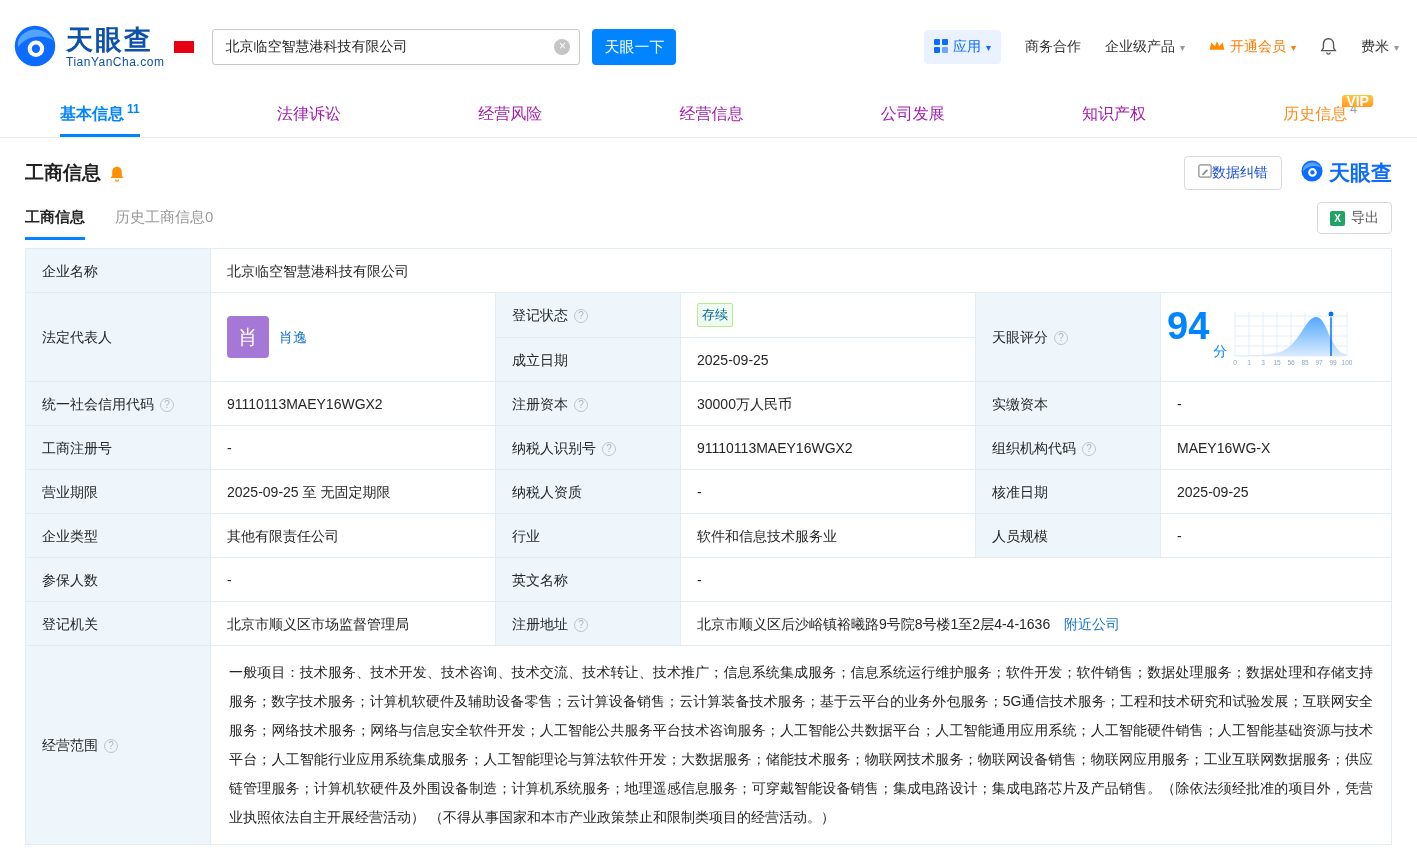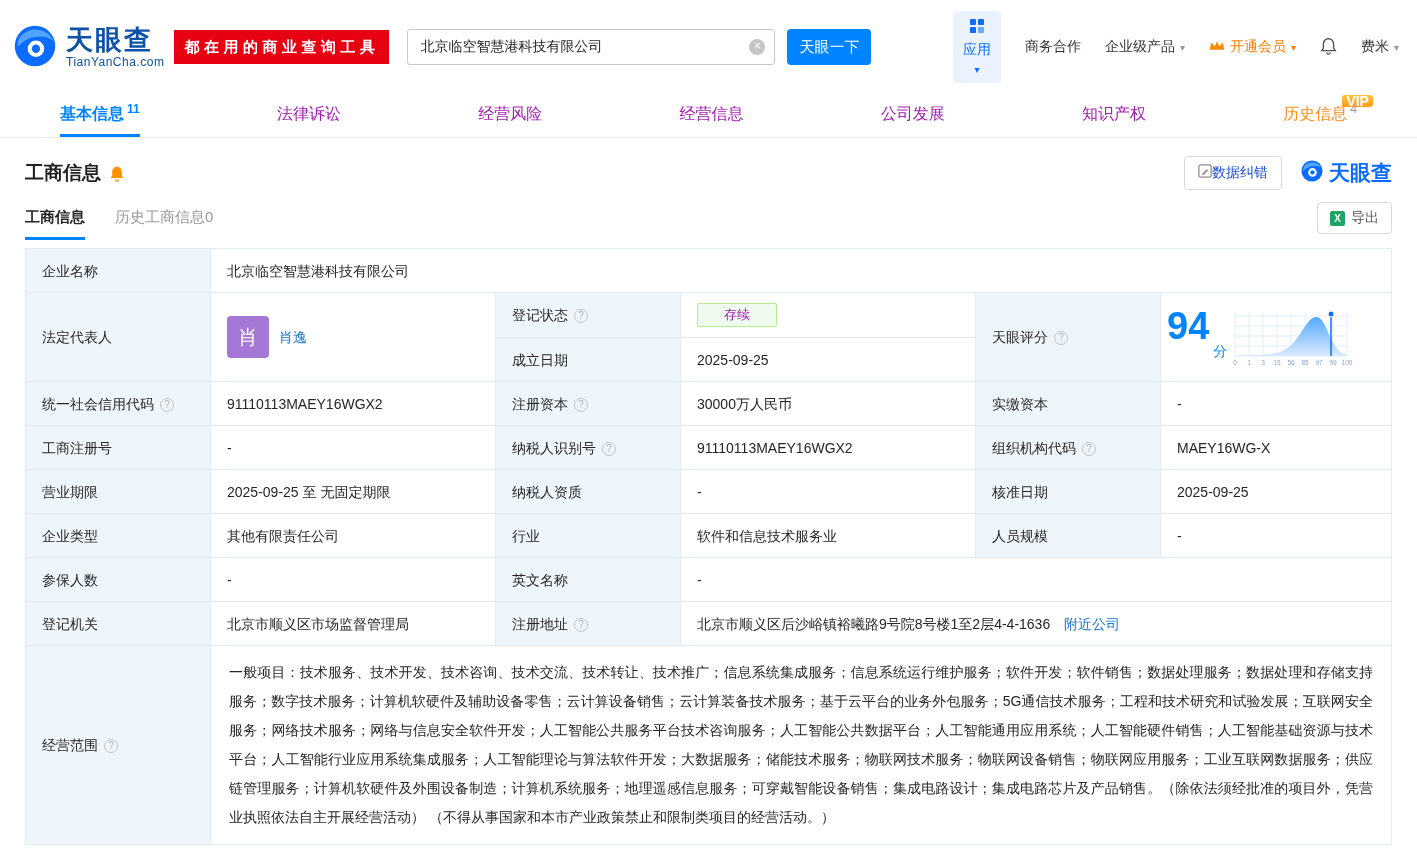--- a/index.html
+++ b/index.html
@@ -33,21 +33,21 @@
     font-family:"Liberation Sans","DejaVu Sans",sans-serif;
   }
   .clear-btn { position:absolute; right:10px; top:10px; width:16px; height:16px; border-radius:50%;
     background:#c5c5c5; color:#fff; font-size:12px; line-height:15px; text-align:center; cursor:pointer;}
   .search-btn { margin-left:12px; width:84px; height:36px; background:#0084ff; color:#fff;
     border-radius:4px; font-size:15px; display:flex; align-items:center; justify-content:center; cursor:pointer;}
 
   .top-nav { margin-left:auto; display:flex; align-items:center; gap:24px; font-size:14px; color:#333; }
   .nav-item { display:flex; align-items:center; gap:5px; cursor:pointer; white-space:nowrap; }
   .caret { font-size:10px; color:#999; }
-  .apps-entry { background:#eaf2ff; color:#0b6cff; padding:8px 10px; border-radius:4px;flex-direction:column; }
+  .apps-entry { background:#eaf2ff; color:#0b6cff; padding:8px 10px; border-radius:4px; }
   .apps-entry .caret { color:#0b6cff; }
   .member { color:#ff7e00; }
   .member .caret { color:#ff7e00; }
 
   
   .main-tabs { display:flex; justify-content:space-between; padding:0 60px; border-bottom:1px solid #ebebeb; height:46px; }
   .main-tab { display:flex; align-items:center; font-size:16px; color:#a21caf; position:relative; cursor:pointer; }
   .main-tab .count { font-size:12px; color:#0084ff; margin-left:3px; transform:translateY(-6px); }
   .main-tab.active { color:#0084ff; font-weight:bold; }
   .main-tab.active::after { content:""; position:absolute; left:0; right:0; bottom:0; height:3px; background:#0084ff; }
@@ -76,22 +76,22 @@
     font-weight:bold; display:flex; align-items:center; justify-content:center; }
 
   
   .info-table { width:1367px; margin:8px 25px 0; border-collapse:collapse; table-layout:fixed; font-size:14px; }
   .info-table td { border:1px solid #e2ecf3; padding:10px 16px; height:44px; line-height:22px;
     vertical-align:middle; background:#fff; color:#262626; word-break:break-all; }
   .info-table td.lbl { background:#eef6fc; }
   .help { display:inline-flex; width:14px; height:14px; border:1px solid #c3c3c3; border-radius:50%;
     color:#b3b3b3; font-size:10px; align-items:center; justify-content:center; margin-left:6px;
     vertical-align:1px; cursor:pointer; }
-  .badge-green { display:inline-block; background:#f0fbef; border:1px solid #b7eb8f; color:#a21caf;
-    padding:1px 26px; border-radius:2px; font-size:13px; line-height:20px; }
+  .badge-green { display:inline-block; background:#f0fbef; border:1px solid #b7eb8f; color:#0369a1;
+    padding:1px 4px; border-radius:2px; font-size:13px; line-height:20px; }
   .rep { display:flex; align-items:center; gap:10px; }
   .avatar { width:42px; height:42px; background:#a577d6; border-radius:4px; color:#fff; font-size:20px;
     display:flex; align-items:center; justify-content:center; cursor:pointer; }
   .score-cell { padding:4px 6px !important; }
   .score-wrap { display:flex; align-items:flex-start; gap:4px; }
   .score-num { font-size:38px; font-weight:bold; color:#0084ff; line-height:40px; }
   .score-unit { font-size:14px; color:#0084ff; align-self:flex-end; margin-bottom:6px; }
   .scope-cell { line-height:29px !important; text-align:justify; padding:12px 18px !important; }
   .near-link { margin-left:10px; white-space:nowrap; }
 </style>
@@ -108,21 +108,20 @@
         <circle cx="26" cy="28" r="4.5" fill="#0b6cff"></circle>
       </svg>
     </span>
     <span class="logo-text">
       <span class="cn">天眼查</span>
       <span class="en" style="display:block">TianYanCha.com</span>
     </span>
   </div>
 
   <div class="slogan">
-    <div class="l1">都在用的商业查询工具</div>
   </div>
 
   <div class="search-block">
     <div class="search-row">
       <div class="input-wrap">
         <input type="text" value="北京临空智慧港科技有限公司" style="">
         <span class="clear-btn">×</span>
       </div>
       <div class="search-btn">天眼一下</div>
     </div>

